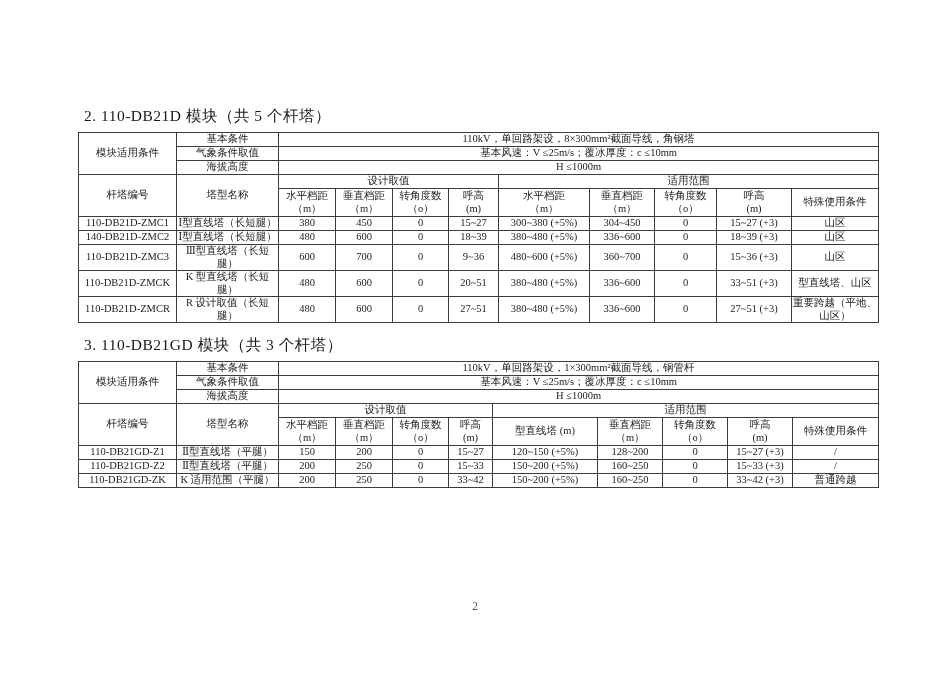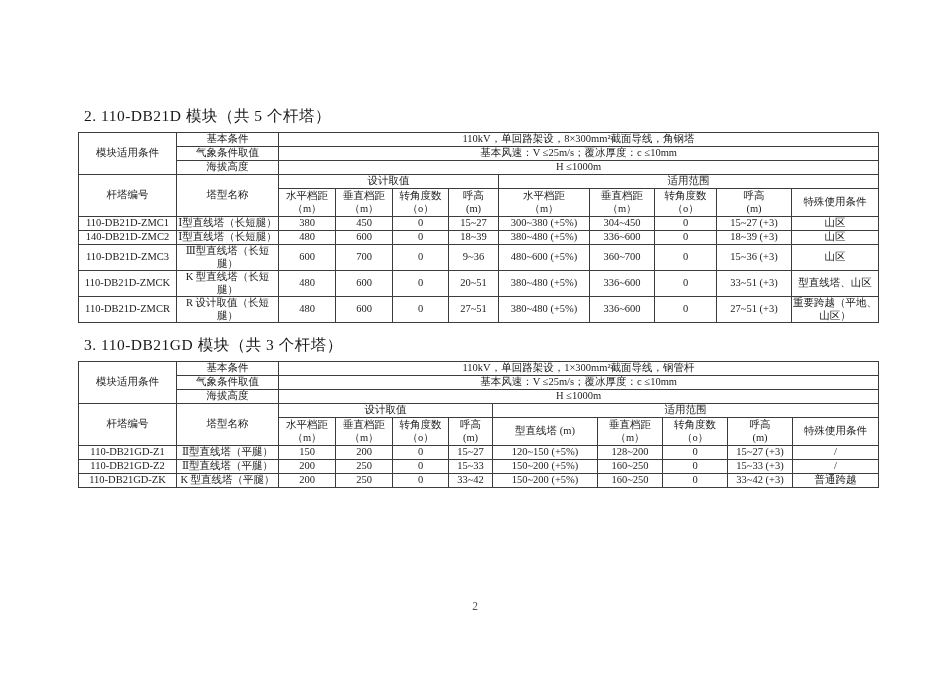--- a/index.html
+++ b/index.html
@@ -238,21 +238,21 @@
       <td>0</td>
       <td>15~33</td>
       <td>150~200 (+5%)</td>
       <td>160~250</td>
       <td>0</td>
       <td>15~33 (+3)</td>
       <td>/</td>
     </tr>
     <tr class="r14">
       <td>110-DB21GD-ZK</td>
-      <td>K 型直线塔（平腿）</td>
+      <td>K 适用范围（平腿）</td>
       <td>200</td>
       <td>250</td>
       <td>0</td>
       <td>33~42</td>
       <td>150~200 (+5%)</td>
       <td>160~250</td>
       <td>0</td>
       <td>33~42 (+3)</td>
       <td>普通跨越</td>
     </tr>

